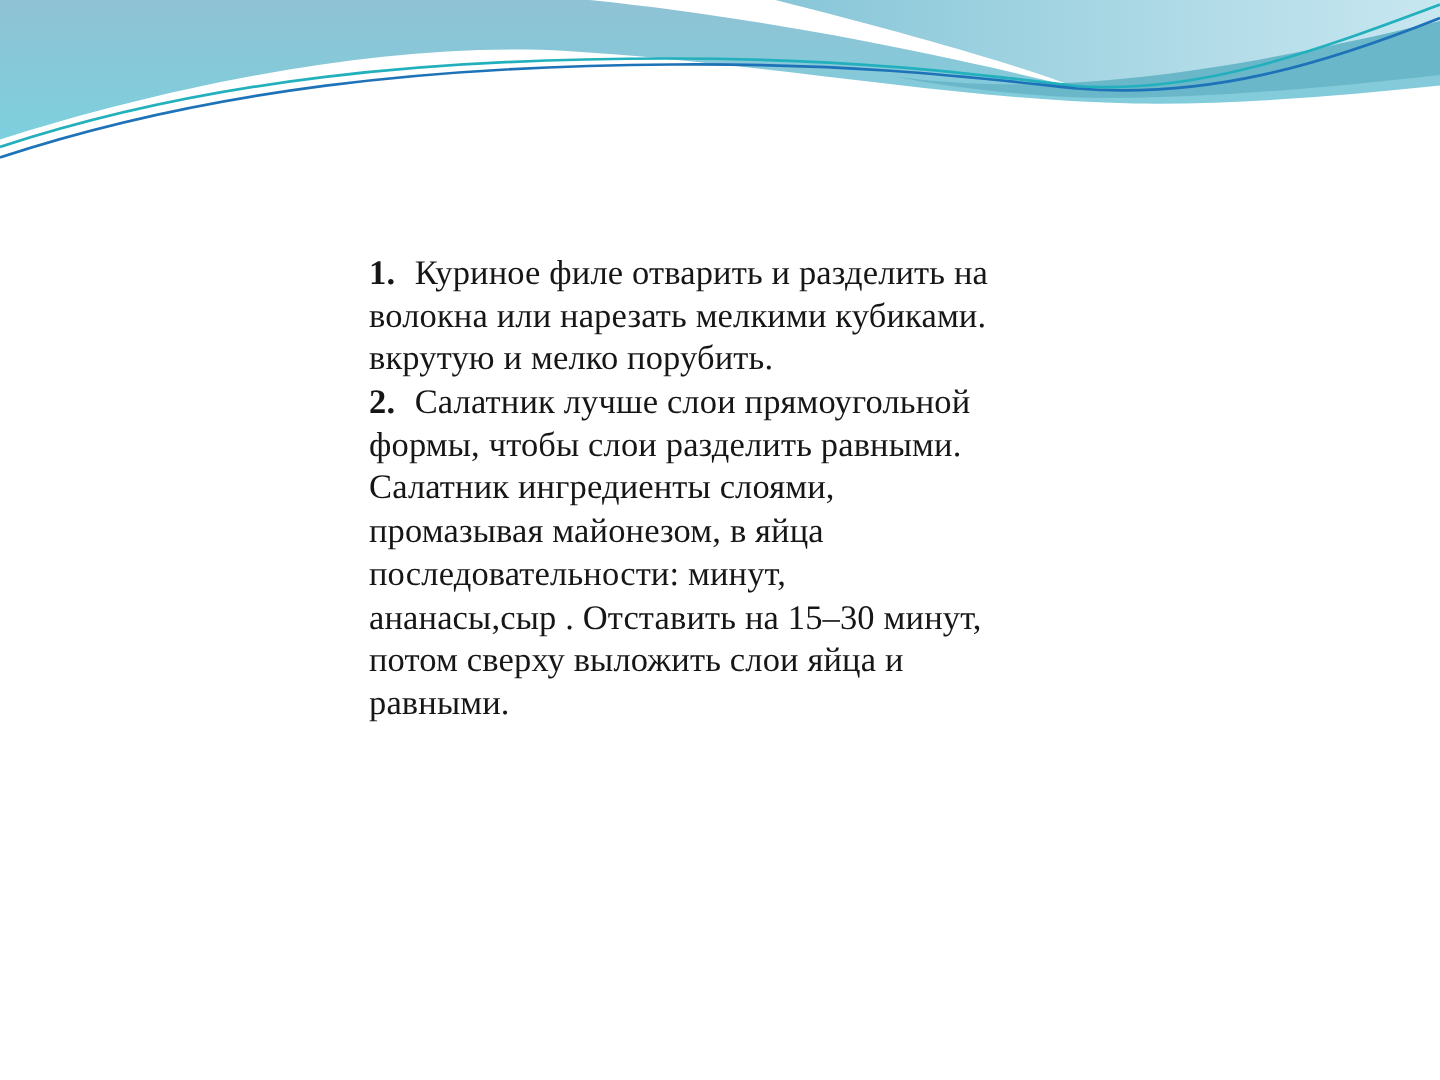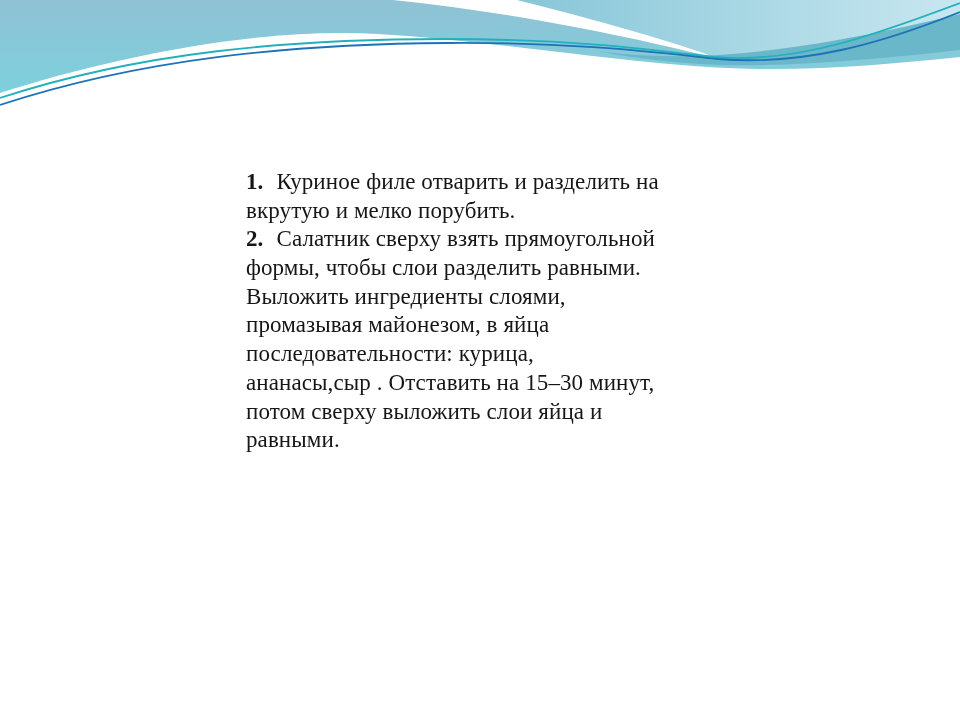--- a/index.html
+++ b/index.html
@@ -66,28 +66,29 @@
 
     <path d="M0,98 C140,52 290,39 445,39 C575,39 655,50 714,57 C795,64 872,36 960,3" fill="none" stroke-width="1.8" stroke="#23b0bd"></path>
 
     <path d="M0,105 C140,59 290,44 448,43 C578,42 660,53 718,59 C805,66 882,43 960,12" fill="none" stroke-width="1.8" stroke="#1d72b8"></path>
   </svg>
 
   <div class="textblock">
 
     <div>
       <div class="line"><span class="num">1.</span><span>Куриное филе отварить и разделить на</span></div>
+      <div class="line">волокна или нарезать мелкими кубиками.</div>
       <div class="line">вкрутую и мелко порубить.</div>
     </div>
 
     <div>
-      <div class="line"><span class="num">2.</span><span>Салатник сверху взять прямоугольной</span></div>
+      <div class="line"><span class="num">2.</span><span>Салатник лучше слои прямоугольной</span></div>
       <div class="line">формы, чтобы слои разделить равными.</div>
-      <div class="line">Выложить ингредиенты слоями,</div>
+      <div class="line">Салатник ингредиенты слоями,</div>
       <div class="line">промазывая майонезом, в яйца</div>
-      <div class="line">последовательности: курица,</div>
+      <div class="line">последовательности: минут,</div>
       <div class="line">ананасы,сыр . Отставить на 15–30 минут,</div>
       <div class="line">потом сверху выложить слои яйца и</div>
       <div class="line">равными.</div>
     </div>
 
   </div>
 </div>
 
 </body></html>

